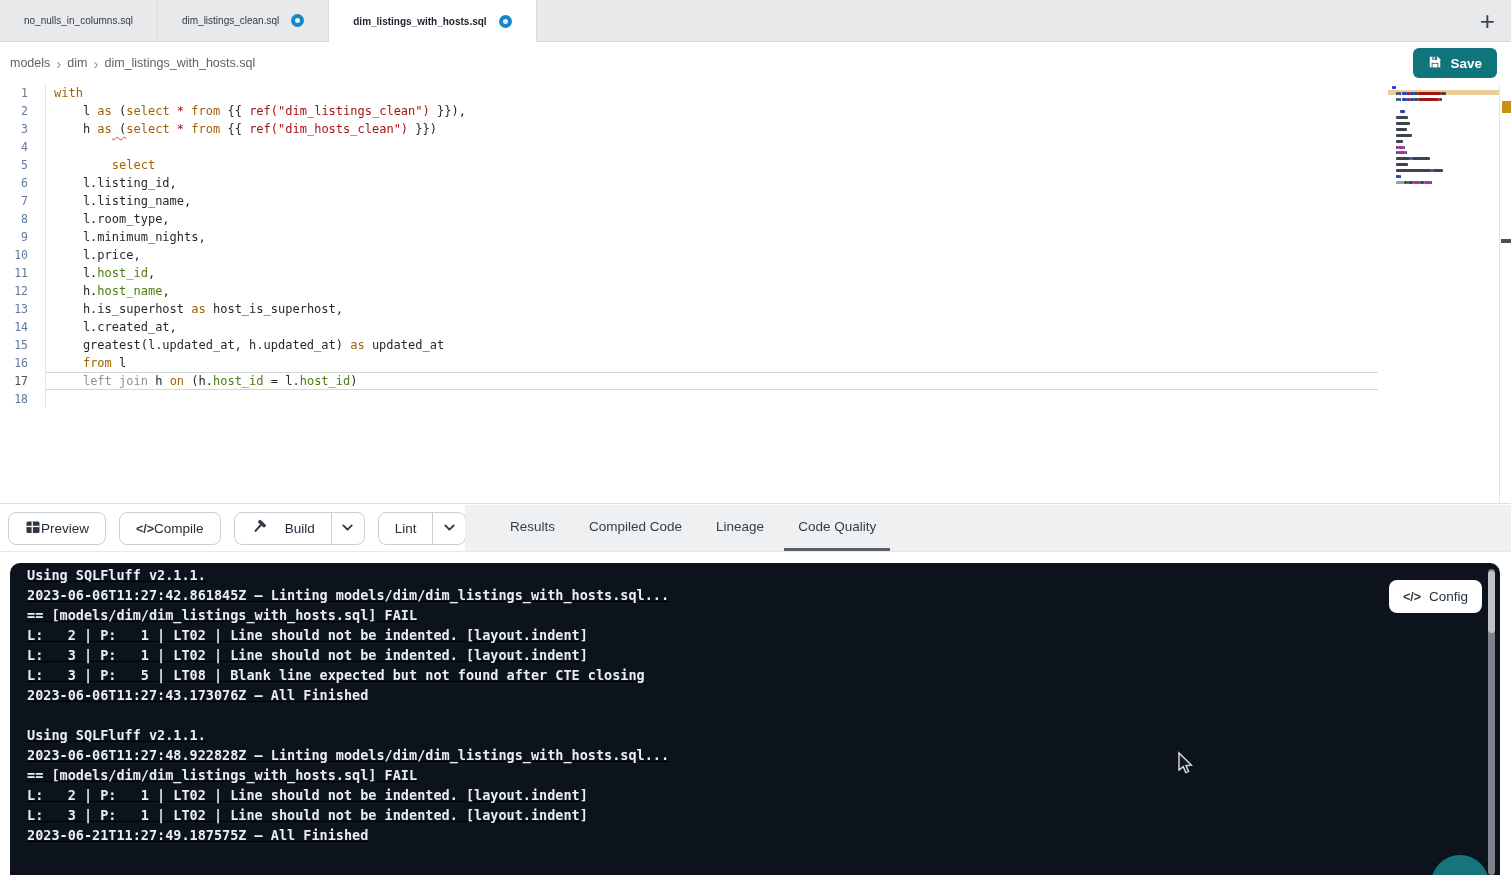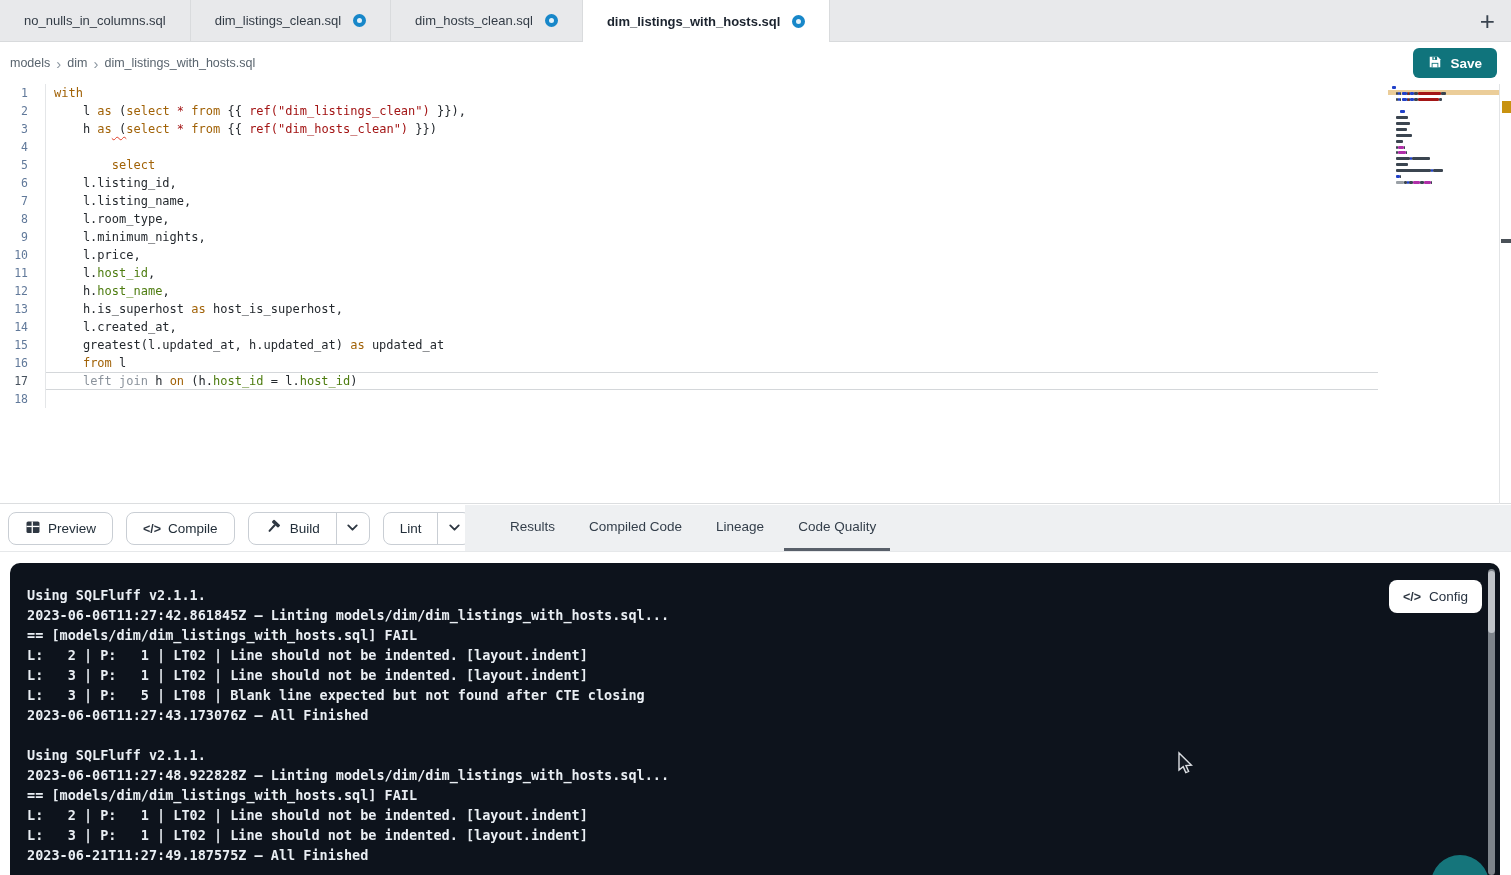--- a/index.html
+++ b/index.html
@@ -4,21 +4,21 @@
 <style>
   * { margin:0; padding:0; box-sizing:border-box; }
   html,body { width:1511px; height:875px; overflow:hidden; background:#fff;
     font-family:"Liberation Sans", sans-serif; }
   #app { position:relative; width:1511px; height:875px; background:#fff; }
 
   
   #tabbar { position:absolute; left:0; top:0; width:1511px; height:42px;
     background:#E8E9EB; border-bottom:1px solid #D8DADC; display:flex; align-items:stretch; }
   .tab { display:flex; align-items:center; padding:0 24px; border-right:1px solid #D9DBDD;
-    font-size:13px; color:#333C46; cursor:pointer; background:transparent; position:relative; }
+    font-size:10px; color:#333C46; cursor:pointer; background:transparent; position:relative; }
   .tab.active { background:#fff; font-weight:700; color:#1B232E; height:42px; }
   .tab-dot { width:13px; height:13px; border-radius:50%; border:4px solid #1787C9;
     background:#E4F2FA; margin-left:12px; flex:0 0 auto; }
   #newtab { margin-left:auto; margin-right:12px; align-self:center; border:none; background:none;
     font-size:26px; font-weight:300; color:#3A4450; line-height:1; cursor:pointer; padding:0 4px; }
 
   
   #crumbbar { position:absolute; left:0; top:42px; width:1511px; height:42px; background:#fff; }
   #breadcrumb { position:absolute; left:10px; top:0; height:42px; display:flex; align-items:center;
     font-size:12.5px; color:#59646E; }
@@ -58,37 +58,37 @@
   #scrollpos { position:absolute; left:1501px; top:155px; width:10px; height:4px; background:#4A5158; }
 
   
   #toolbar { position:absolute; left:0; top:505px; width:1511px; height:47px; background:#fff;
     border-bottom:1px solid #E6E8EA; }
   #actions { position:absolute; left:0; top:0; height:47px; display:flex; align-items:center;
     gap:13px; padding-left:8px; }
   .btn, .btn-group { height:33px; background:#fff; border:1px solid #C9CED4; border-radius:8px;
     display:flex; align-items:center; color:#232F3A; font-size:13.5px;
     font-family:"Liberation Sans", sans-serif; }
-  .btn { padding:0 16px; gap:7px; cursor:pointer; }
+  .btn { padding:0 16px; gap:0; cursor:pointer; }
   .btn-group { padding:0; overflow:hidden; }
-  .btn-main { display:flex; align-items:center; gap:9px; padding:0 16px; height:100%; cursor:pointer; }
+  .btn-main { display:flex; align-items:center; gap:18px; padding:0 16px; height:100%; cursor:pointer; }
   .btn-chev { display:flex; align-items:center; justify-content:center; width:33px; height:100%;
     border-left:1px solid #C9CED4; cursor:pointer; }
   .txticon { font-family:"Liberation Sans", sans-serif; font-weight:700; font-size:12.5px; color:#2E3742; }
 
   #paneltabs { position:absolute; left:465px; right:0; top:0; bottom:0; background:#EEF0F2;
     display:flex; align-items:stretch; padding-left:31px; }
   .ptab { display:flex; align-items:center; padding:0 14px; margin-right:6px; font-size:13.5px;
     color:#333E4A; cursor:pointer; border-bottom:3px solid transparent; }
   .ptab.active { border-bottom-color:#59606A; }
 
   
   #terminal { position:absolute; left:10px; top:563px; width:1490px; height:312px;
     background:#0D131C; border-radius:10px 10px 0 0; overflow:hidden; }
-  #tlines { position:absolute; left:17px; top:22px; right:40px; }
+  #tlines { position:absolute; left:17px; top:2px; right:40px;text-decoration:underline; }
   .tline { font-family:"DejaVu Sans Mono", monospace; font-size:13.5px; font-weight:700;
     line-height:20px; min-height:20px; color:#E9EEF3; white-space:pre; }
   #configbtn { position:absolute; top:17px; right:18px; height:33px; padding:0 14px;
     background:#fff; border:none; border-radius:8px; display:flex; align-items:center; gap:8px;
     font-size:13.5px; color:#273240; cursor:pointer; font-family:"Liberation Sans", sans-serif; }
   #tscroll-track { position:absolute; right:5px; top:6px; bottom:0; width:7px;
     background:#7E848B; border-radius:4px; }
   #tscroll-thumb { position:absolute; left:0; top:2px; width:7px; height:62px;
     background:#C0C4C9; border-radius:4px; cursor:pointer; }
 
@@ -100,24 +100,20 @@
 <body>
 
 <div id="app">
 
   <div id="tabbar">
     <div class="tab">
         <span class="tab-label">no_nulls_in_columns.sql</span>
       </div>
       <div class="tab">
         <span class="tab-label">dim_listings_clean.sql</span>
-        <span class="tab-dot"></span>
-      </div>
-      <div class="tab">
-        <span class="tab-label">dim_hosts_clean.sql</span>
         <span class="tab-dot"></span>
       </div>
       <div class="tab active">
         <span class="tab-label">dim_listings_with_hosts.sql</span>
         <span class="tab-dot"></span>
       </div>
       <button id="newtab">+</button>
   </div>
 
   <div id="crumbbar">

